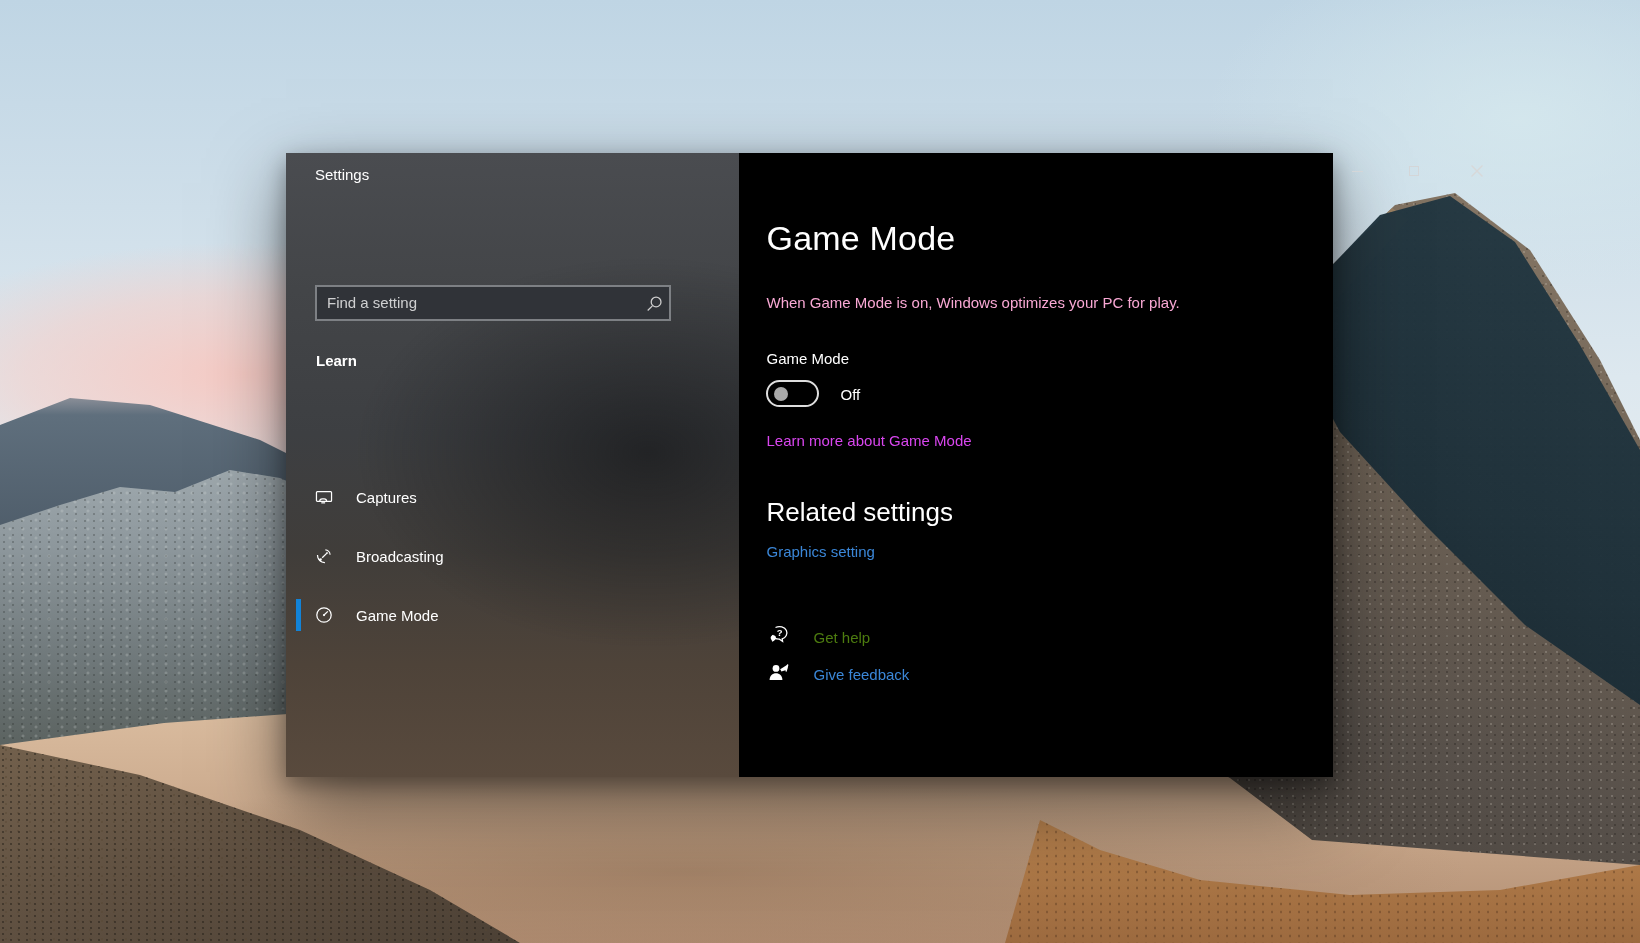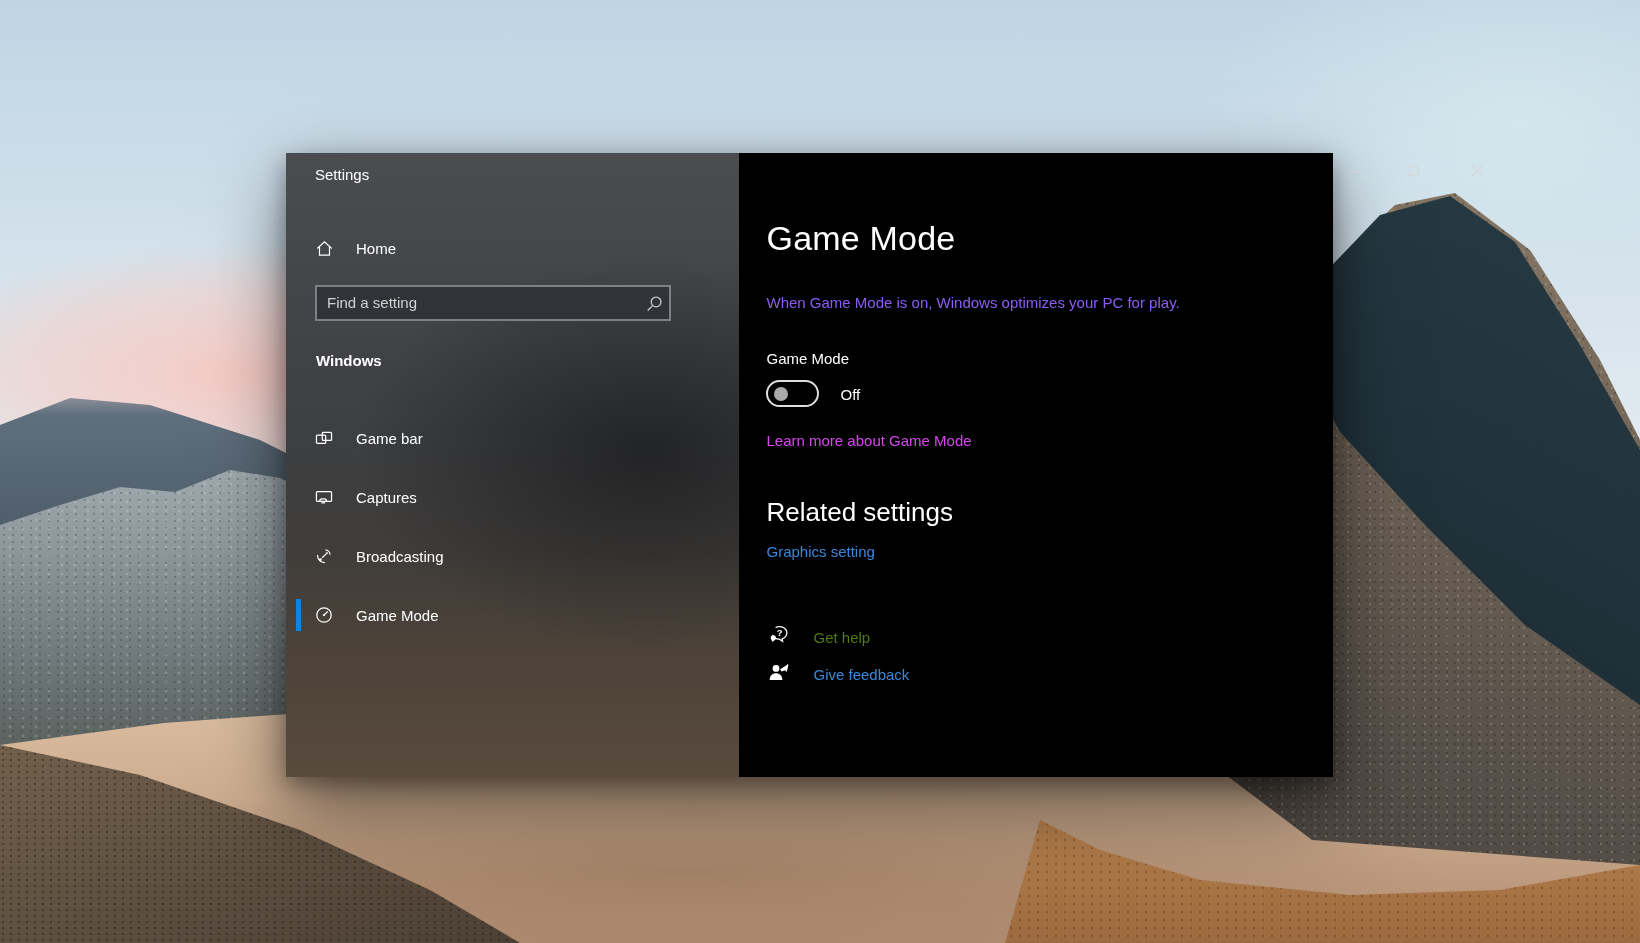--- a/index.html
+++ b/index.html
@@ -87,21 +87,21 @@
 
   .section-head { position:absolute; left:30px; top:199px; color:#fff; font-size:15px; font-weight:bold; }
 
   .main { position:relative; width:640px; height:100%; background:#000; color:#fff; }
   .capbtn { position:absolute; top:2px; width:46px; height:32px; display:flex;
     align-items:center; justify-content:center; cursor:default; }
   .glyph-min { width:11px; height:1px; border-bottom:1.6px solid #d4d6d8; }
   .glyph-max { width:10px; height:10px; border:1.4px solid #d4d6d8; }
 
   .page-title { position:absolute; left:27px; top:66px; font-size:34px; font-weight:300; letter-spacing:0.2px; }
-  .page-desc { position:absolute; left:27px; top:141px; font-size:15px; color:#8b5cf6;text-align:center; }
+  .page-desc { position:absolute; left:27px; top:141px; font-size:15px; color:#f9a8d4;text-align:center; }
   .toggle-label { position:absolute; left:27px; top:197px; font-size:15px; }
   .toggle { position:absolute; left:27px; top:227px; width:53px; height:27px;
     border:2px solid #dedede; border-radius:14px; cursor:pointer; }
   .toggle .knob { position:absolute; left:6px; top:50%; transform:translateY(-50%);
     width:14px; height:14px; border-radius:50%; background:#a9a9a9; }
   .toggle-state { position:absolute; left:101px; top:233px; font-size:15px; }
   .link { position:absolute; font-size:15px; cursor:pointer; }
   .link-learn { left:27px; top:279px; }
   .related-head { position:absolute; left:27px; top:344px; font-size:26px; font-weight:400; }
   .link-graphics { left:27px; top:390px; }
@@ -123,51 +123,33 @@
   <div class="wp mtn-right-shadow"></div>
   <div class="wp dunes"></div>
   <div class="wp grass-right"></div>
   <div class="wp dune-grass-left"></div>
 
   <div class="win">
 
     <div class="sidebar">
       <div class="caption-title">Settings</div>
 
-      <div class="nav-row" style="top:75px;">
-        <span class="ic">
-          <svg width="17" height="17" viewBox="0 0 16 16" fill="none" stroke="#fff" stroke-width="1.1">
-            <path d="M1.2 8 L8 1.8 L14.8 8"></path>
-              <path d="M3.3 6.2 V14.2 H12.7 V6.2"></path>
-          </svg>
-        </span>
-        <span class="lbl">Home</span>
-      </div>
 
       <div class="searchbox">
         <input type="text" placeholder="Find a setting" style="">
         <span class="search-ic">
           <svg width="17" height="17" viewBox="0 0 16 16" fill="none" stroke="#cfcfcf" stroke-width="1.2">
             <circle cx="9.5" cy="6.5" r="4.6"></circle>
               <path d="M6 10.2 L1.6 14.6"></path>
           </svg>
         </span>
       </div>
 
-      <div class="section-head">Windows</div>
-
-      <div class="nav-row" style="top:265px;">
-        <span class="ic">
-          <svg width="18" height="18" viewBox="0 0 16 16" fill="none" stroke="#fff" stroke-width="1.1">
-            <rect x="1.3" y="5.5" width="8.2" height="7.2" rx="0.8"></rect>
-            <rect x="6.5" y="3" width="8.2" height="7.2" rx="0.8"></rect>
-          </svg>
-        </span>
-        <span class="lbl">Game bar</span>
-      </div>
+      <div class="section-head">Learn</div>
+
 
       <div class="nav-row" style="top:383px;">
         <span class="ic">
           <svg width="18" height="18" viewBox="0 0 16 16" fill="none" stroke="#fff" stroke-width="1.1">
             <path d="M2.2 7.2 A6.4 6.4 0 0 0 8.8 13.8"></path>
             <path d="M3.2 10.2 A3.4 3.4 0 0 0 5.8 12.8"></path>
             <circle cx="5.2" cy="10.8" r="0.9" fill="#fff" stroke="none"></circle>
             <path d="M6.4 9.6 L10.6 5.4"></path>
             <path d="M9.2 2.6 A4.2 4.2 0 0 1 13.4 6.8" stroke-width="1.0"></path>
             <path d="M10.2 4.6 A2.0 2.0 0 0 1 11.4 5.8" stroke-width="1.0"></path>

